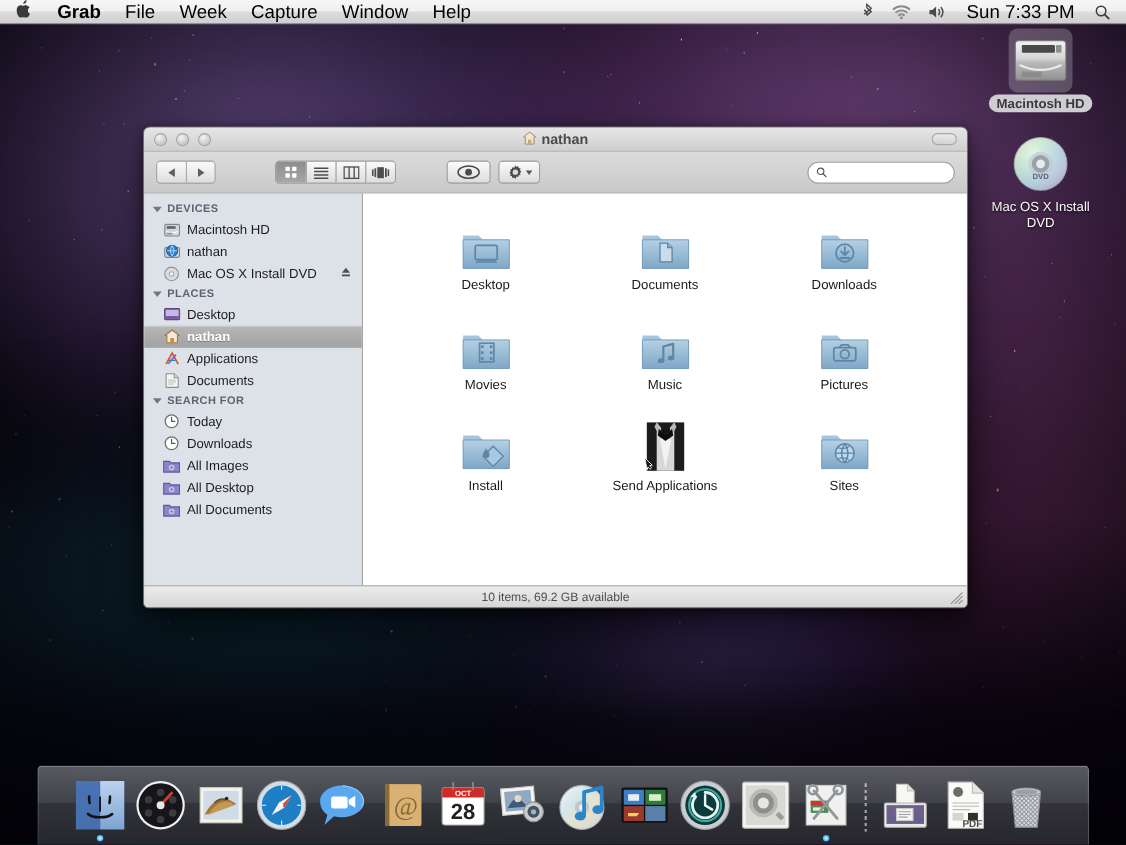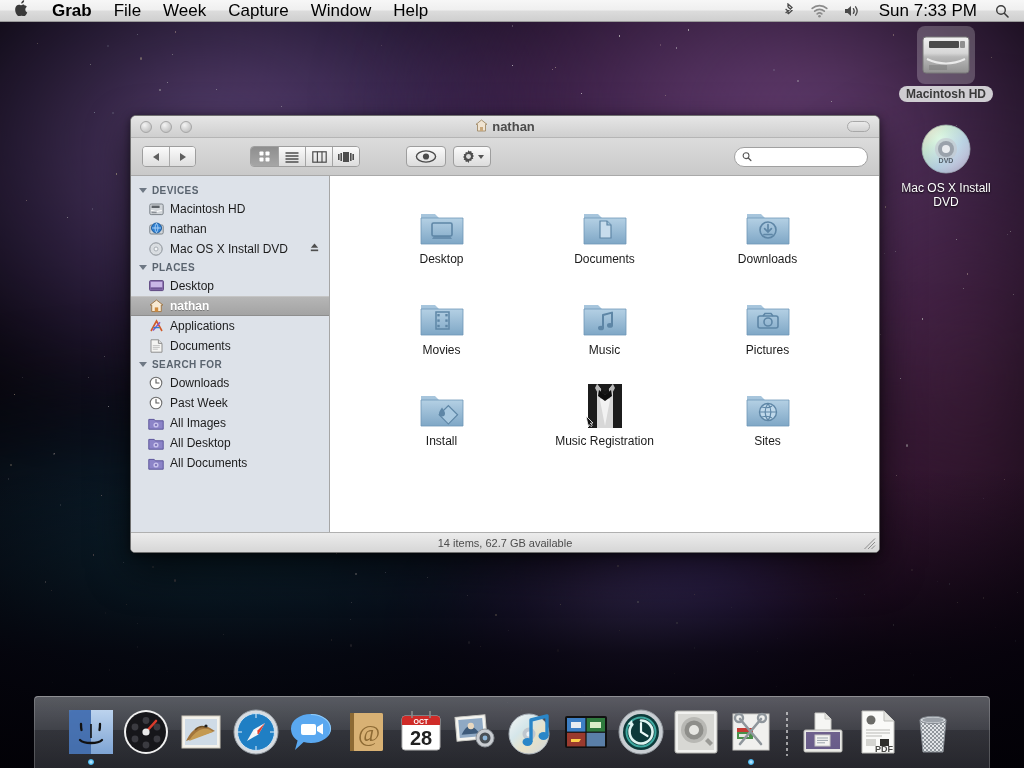--- a/index.html
+++ b/index.html
@@ -697,30 +697,30 @@
         <div class="sb-tri"></div>
         <span>SEARCH FOR</span>
       </div>
       <div class="sb-row">
         <span class="sb-ic">
           <svg width="14" height="14" viewBox="0 0 14 14">
               <circle cx="7" cy="7" r="5.8" fill="#fff" stroke="#6e6e6e" stroke-width="1.1"></circle>
               <path d="M7 3.4V7h3" stroke="#5a5a5a" stroke-width="1.1" fill="none" stroke-linecap="round"></path>
             </svg>
         </span>
-        <span>Downloads</span>
+        <span>Today</span>
       </div>
       <div class="sb-row">
         <span class="sb-ic">
           <svg width="14" height="14" viewBox="0 0 14 14">
               <circle cx="7" cy="7" r="5.8" fill="#fff" stroke="#6e6e6e" stroke-width="1.1"></circle>
               <path d="M7 3.4V7h3" stroke="#5a5a5a" stroke-width="1.1" fill="none" stroke-linecap="round"></path>
             </svg>
         </span>
-        <span>Past Week</span>
+        <span>Downloads</span>
       </div>
       <div class="sb-row">
         <span class="sb-ic">
           <svg width="16" height="13" viewBox="0 0 16 13">
               <path d="M.8 2.4h5.4l1.2 1.4h7.8v8.4H.8z" fill="#8c84c8" stroke="#5f579c"></path>
               <circle cx="8" cy="8" r="2.6" fill="#c6c0ea"></circle>
               <circle cx="8" cy="8" r="1" fill="#6b62ad"></circle>
             </svg>
         </span>
         <span>All Images</span>
@@ -860,42 +860,42 @@
               <rect x="5" y="2" width="34" height="44" fill="#1c1c1c"></rect>
               <path d="M14 2l8 10 8-10v44H14z" fill="#d8d8d8"></path>
               <path d="M22 12l-5 6 5 26 5-26z" fill="#f2f2f2"></path>
               <path d="M14 2l8 10-4 5-6-11z" fill="#b9b9b9"></path>
               <path d="M30 2l-8 10 4 5 6-11z" fill="#b9b9b9"></path>
               <path d="M16 8l6 5 6-5 1 6-7 5-7-5z" fill="#0d0d0d"></path>
               <path d="M18 7c2 .5 3 1.6 4 2.8 1-1.2 2-2.3 4-2.8v4c-2 .6-3 1.4-4 2.4-1-1-2-1.8-4-2.4z" fill="#141414"></path>
               <path d="M3 34l7 7-2.6.3 2 2-1.4 1.3-2-2L5.4 45z" fill="#111" stroke="#fff" stroke-width=".8"></path>
             </svg>
           </div>
-          <div class="nm">Music Registration</div>
+          <div class="nm">Send Applications</div>
         </div>
 
         <div class="fitem">
           <div class="ic">
             <svg width="48" height="42" viewBox="0 0 48 42">
               <path d="M3 8h14l4 4h24v26H3z" fill="url(#fgt)"></path>
               <path d="M3 12h42v26H3z" fill="url(#fg)" stroke="#6e97b8" stroke-width=".8"></path>
               <circle cx="24" cy="24" r="8.5" fill="#bfd8ea" stroke="#5e86a6" stroke-width="1.4"></circle>
               <path d="M15.5 24h17M24 15.5a14 14 0 0 1 0 17M24 15.5a14 14 0 0 0 0 17" stroke="#5e86a6" stroke-width="1.2" fill="none"></path>
               <path d="M18 19c3 1 7 1 10-1M18 29c3-1 7-1 10 1" stroke="#5e86a6" stroke-width="1.1" fill="none"></path>
             </svg>
           </div>
           <div class="nm">Sites</div>
         </div>
 
       </div>
     </div>
   </div>
 
   <div id="statusbar">
-    <span>14 items, 62.7 GB available</span>
+    <span>10 items, 69.2 GB available</span>
     <span class="grip">
       <svg width="13" height="13" viewBox="0 0 13 13">
           <g stroke="#8d8d8d" stroke-width="1">
             <path d="M12 5L5 12M12 8.5L8.5 12M12 1.5L1.5 12"></path>
           </g>
         </svg>
     </span>
   </div>
 </div>
 

